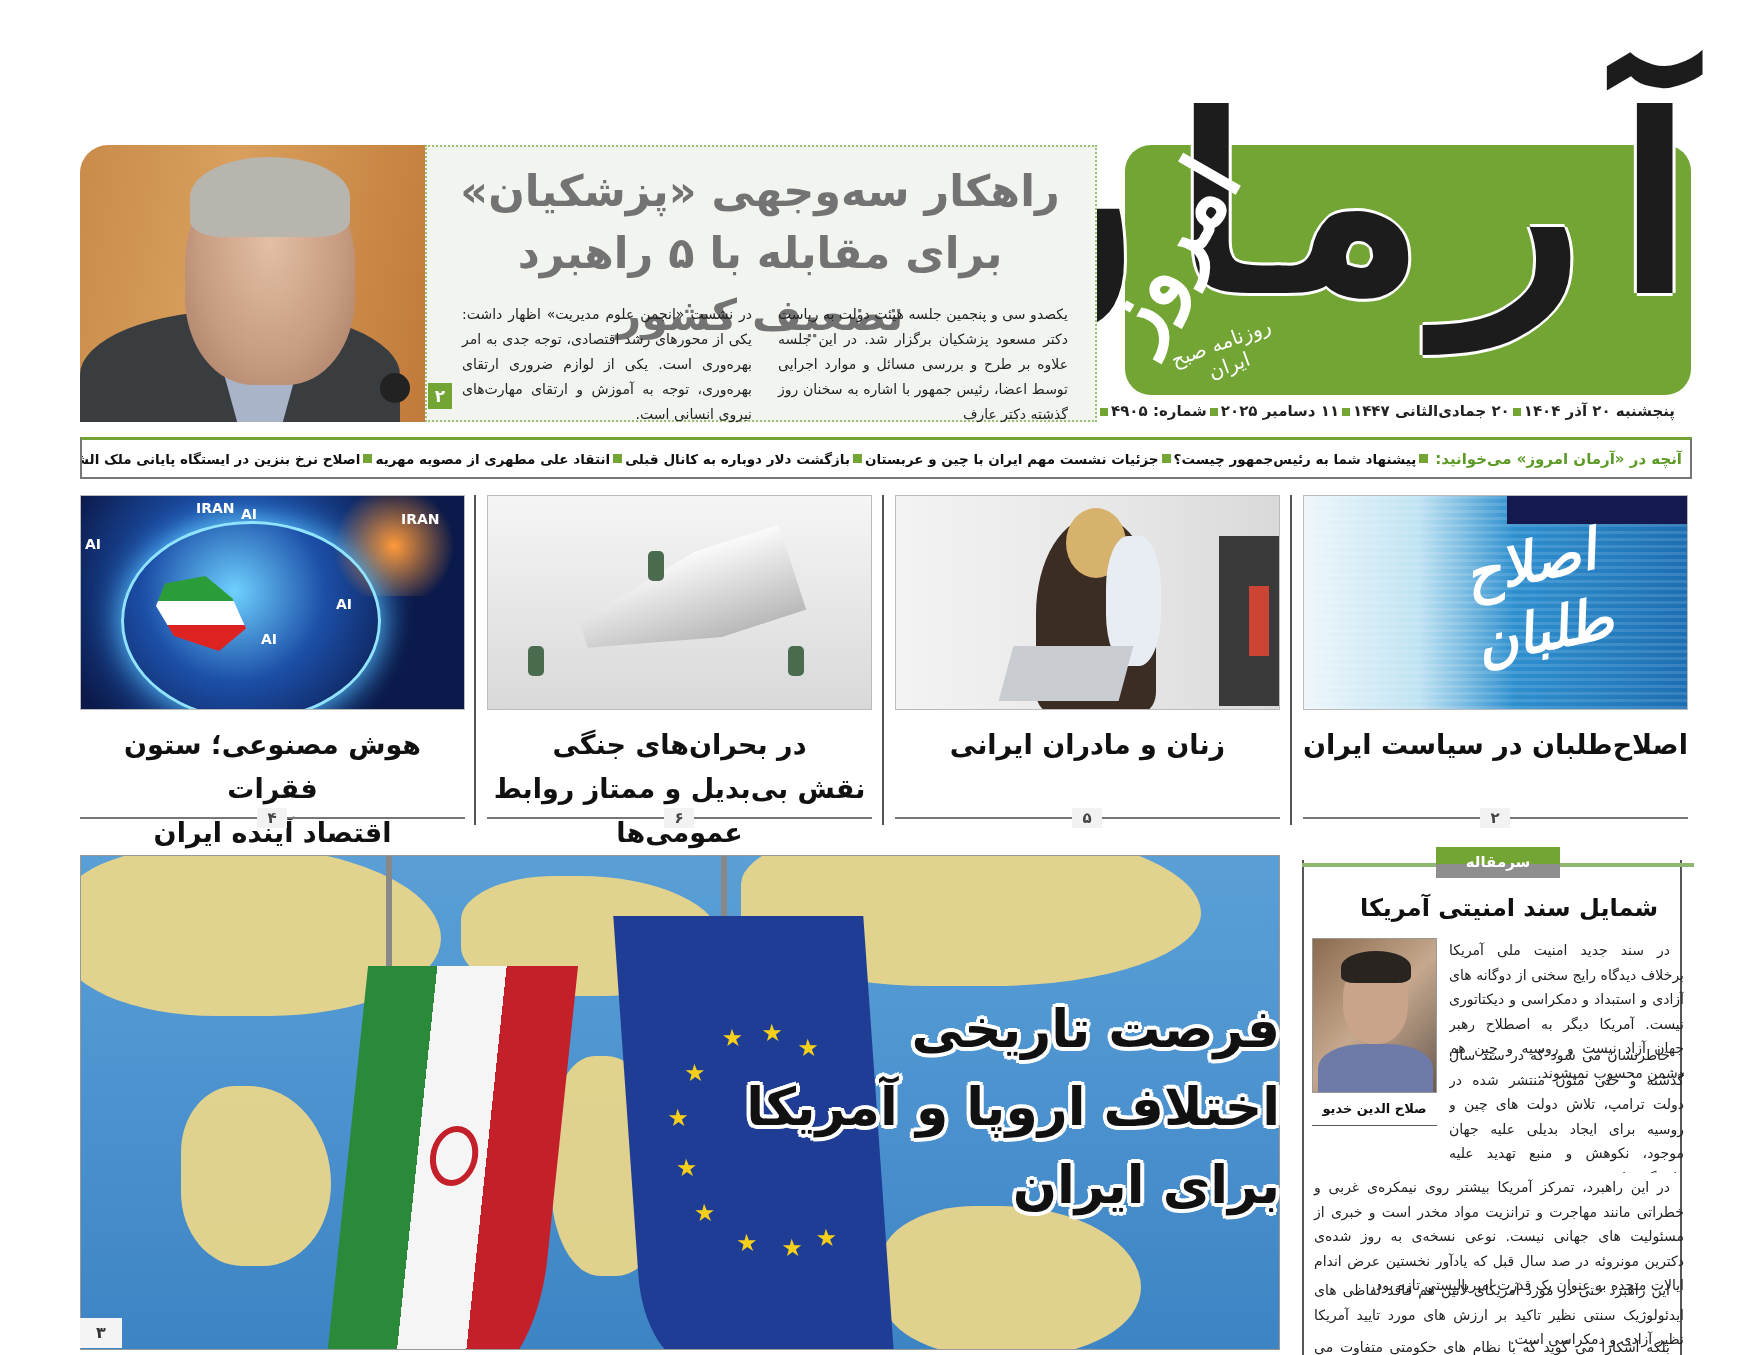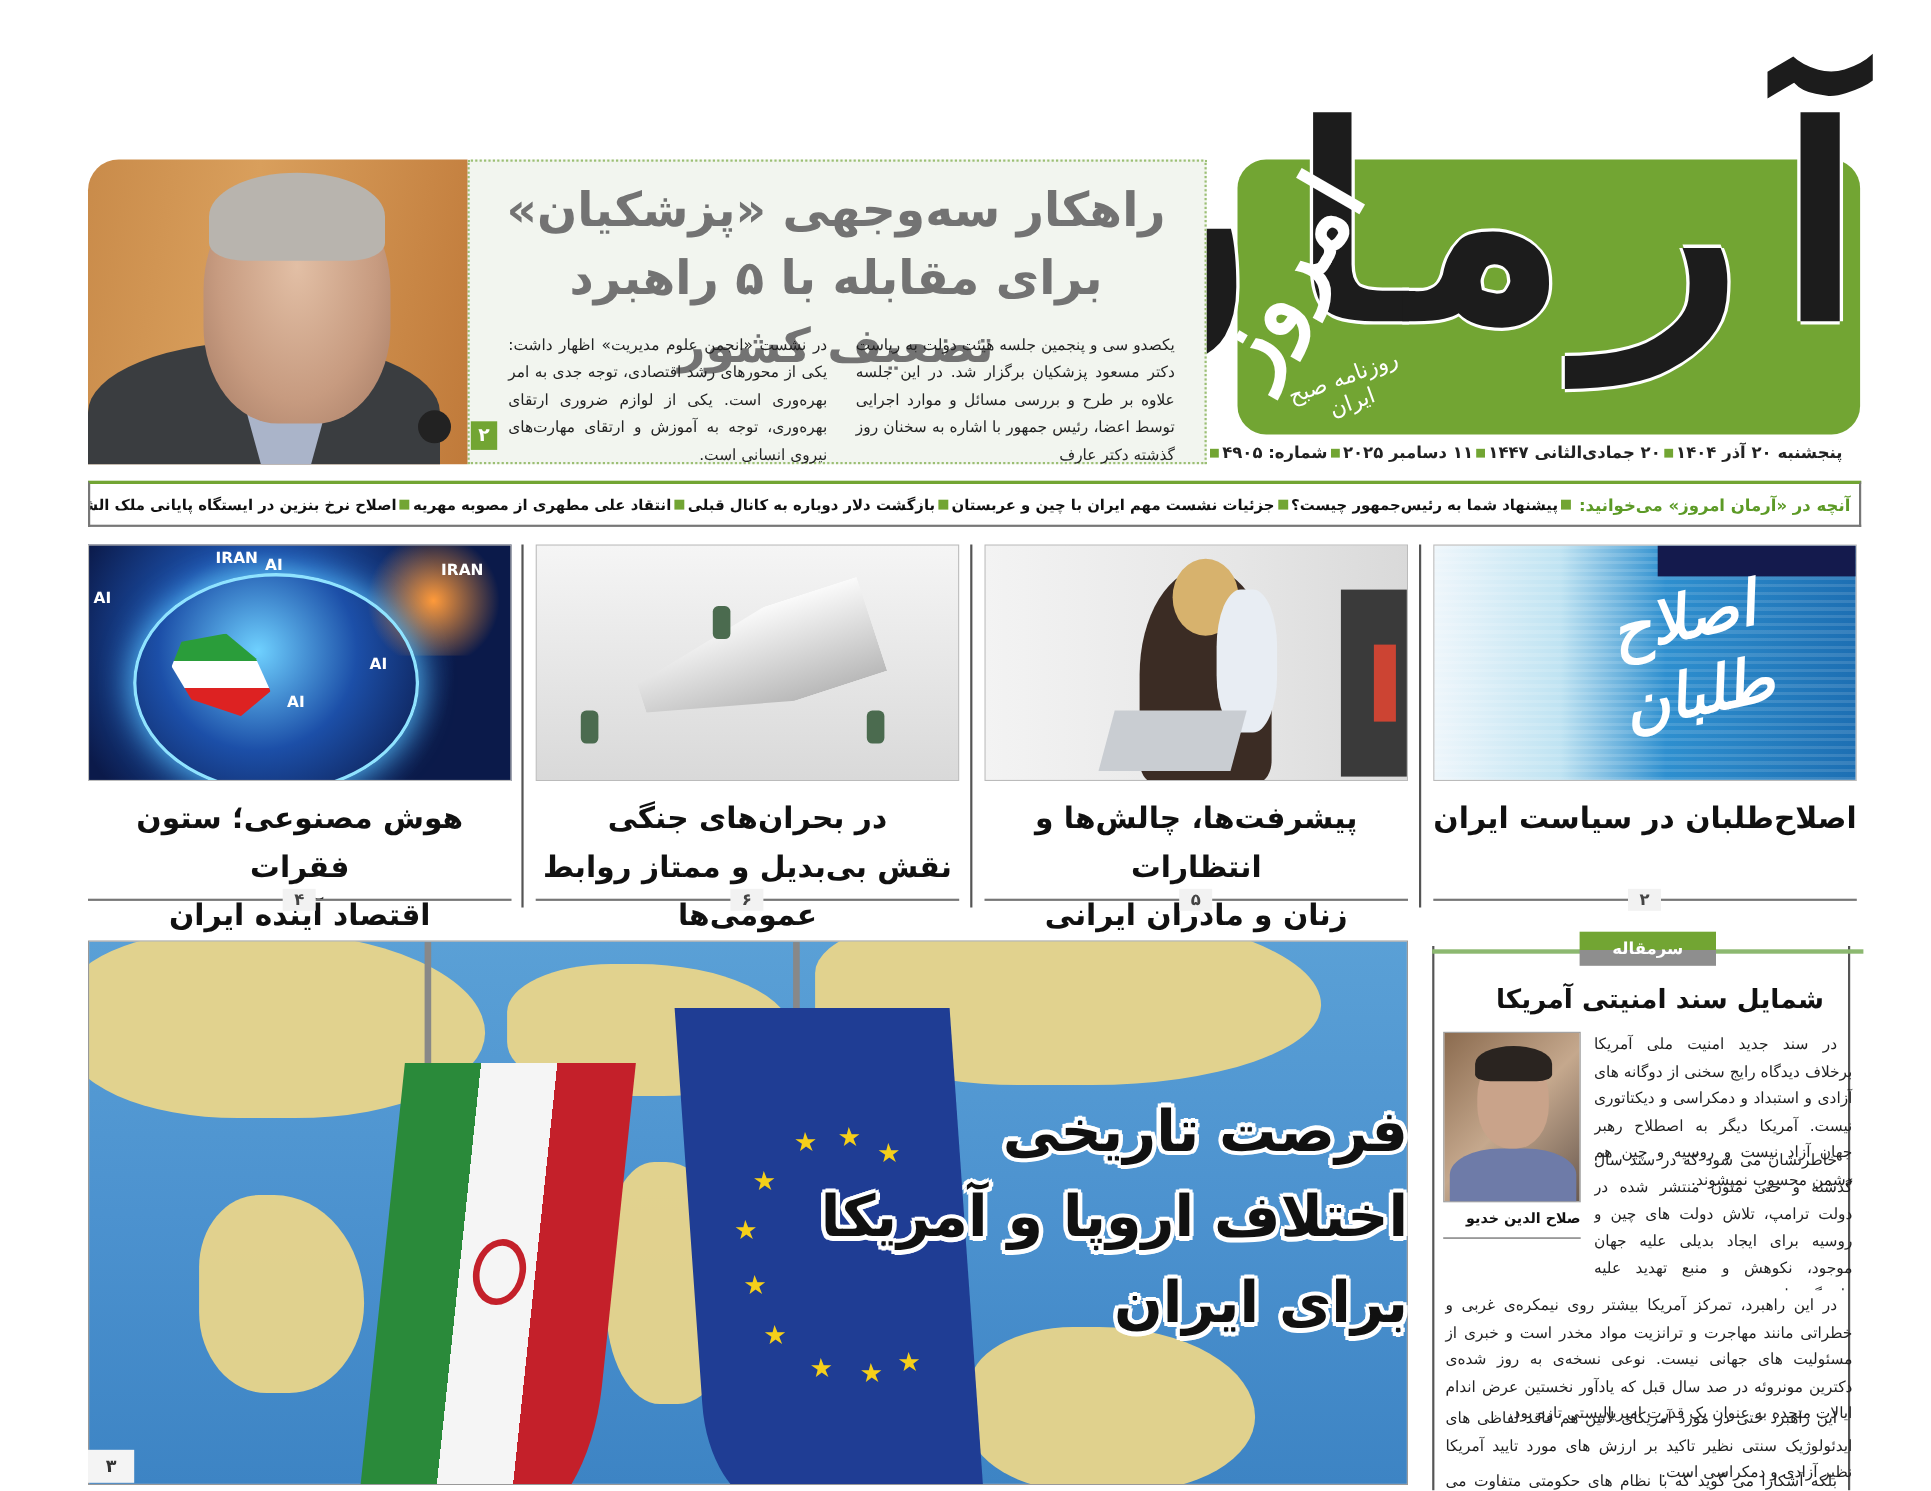--- a/index.html
+++ b/index.html
@@ -153,21 +153,21 @@
     .ed-label {
       position: absolute; left: 132px; top: -13px; width: 124px; height: 31px; text-align: center;
       background: linear-gradient(#72a533 0 55%, #8e8e8e 55%); color: #fff; font-weight: bold; font-size: 15px; line-height: 31px;
     }
     .ed-title { position: absolute; left: 0; top: 28px; width: 390px; text-align: center; font-weight: bold; font-size: 24px; line-height: 40px; padding-left: 20px; }
     .ed-photo { position: absolute; left: 8px; top: 78px; width: 125px; height: 155px; border: 1px solid #999;
       background: linear-gradient(135deg, #8b6b4f 0%, #c5a88d 50%, #6a5a50 100%); overflow: hidden; }
     .ed-photo .face { position: absolute; left: 30px; top: 20px; width: 65px; height: 85px; border-radius: 45%; background: #c9a38a; }
     .ed-photo .hair { position: absolute; left: 28px; top: 12px; width: 70px; height: 32px; border-radius: 50% 50% 20% 20%; background: #2a2420; }
     .ed-photo .shirt { position: absolute; left: 5px; top: 105px; width: 115px; height: 60px; border-radius: 40% 40% 0 0; background: #6e7ba8; }
-    .ed-author { position: absolute; left: 8px; top: 238px; width: 125px; text-align: right; font-weight: bold; font-size: 13px; line-height: 22px; }
+    .ed-author { position: absolute; left: 8px; top: 238px; width: 125px; text-align: center; font-weight: bold; font-size: 13px; line-height: 22px; }
     .ed-author-rule { position: absolute; left: 8px; top: 265px; width: 125px; height: 1px; background: #555; }
     .ed-p { position: absolute; font-size: 14px; line-height: 24.5px; text-align: justify; color: #222; text-indent: 14px; }
   </style>
 </head>
 <body>
 
 <div class="logo-box"></div>
 <div class="logo-main">آرمان</div>
 <div class="logo-sub">امروز</div>
 <div class="logo-tag">روزنامه صبح ایران</div>
@@ -218,21 +218,20 @@
 
 <div class="feature" style="left:895px;">
   <div class="img img-women">
     <div class="shelf"></div>
     <div class="person"></div>
     <div class="hijab"></div>
     <div class="baby"></div>
     <div class="laptop"></div>
   </div>
   <div class="title">
-    <div>پیشرفت‌ها، چالش‌ها و انتظارات</div>
     <div>زنان و مادران ایرانی</div>
   </div>
   <div class="rule"></div>
   <div class="pg">۵</div>
 </div>
 <div class="vdiv" style="left:882px;"></div>
 
 <div class="feature" style="left:487px;">
   <div class="img img-pr">
     <div class="horn"></div>

